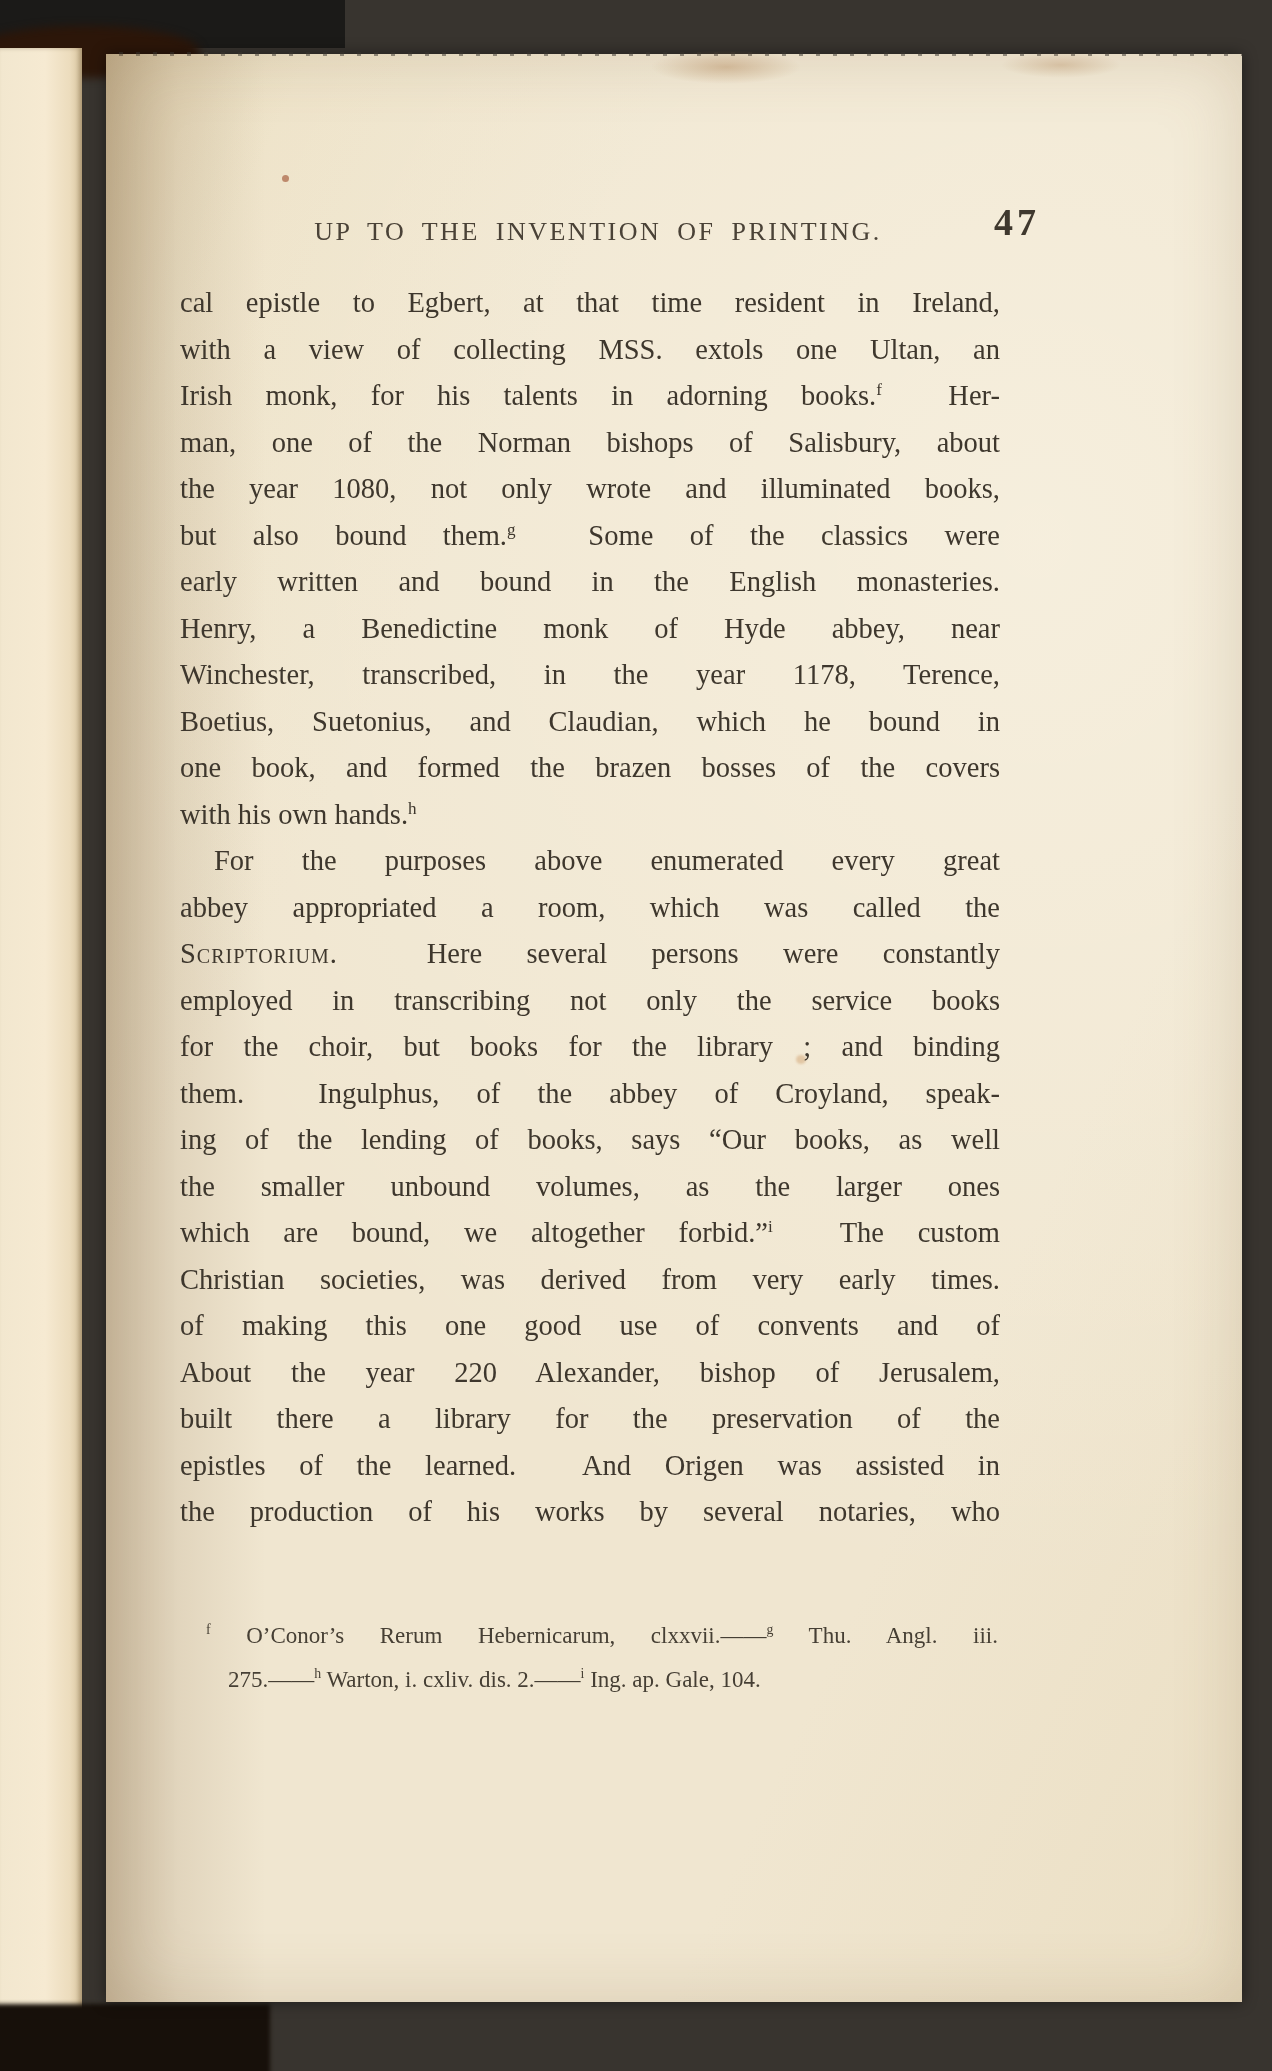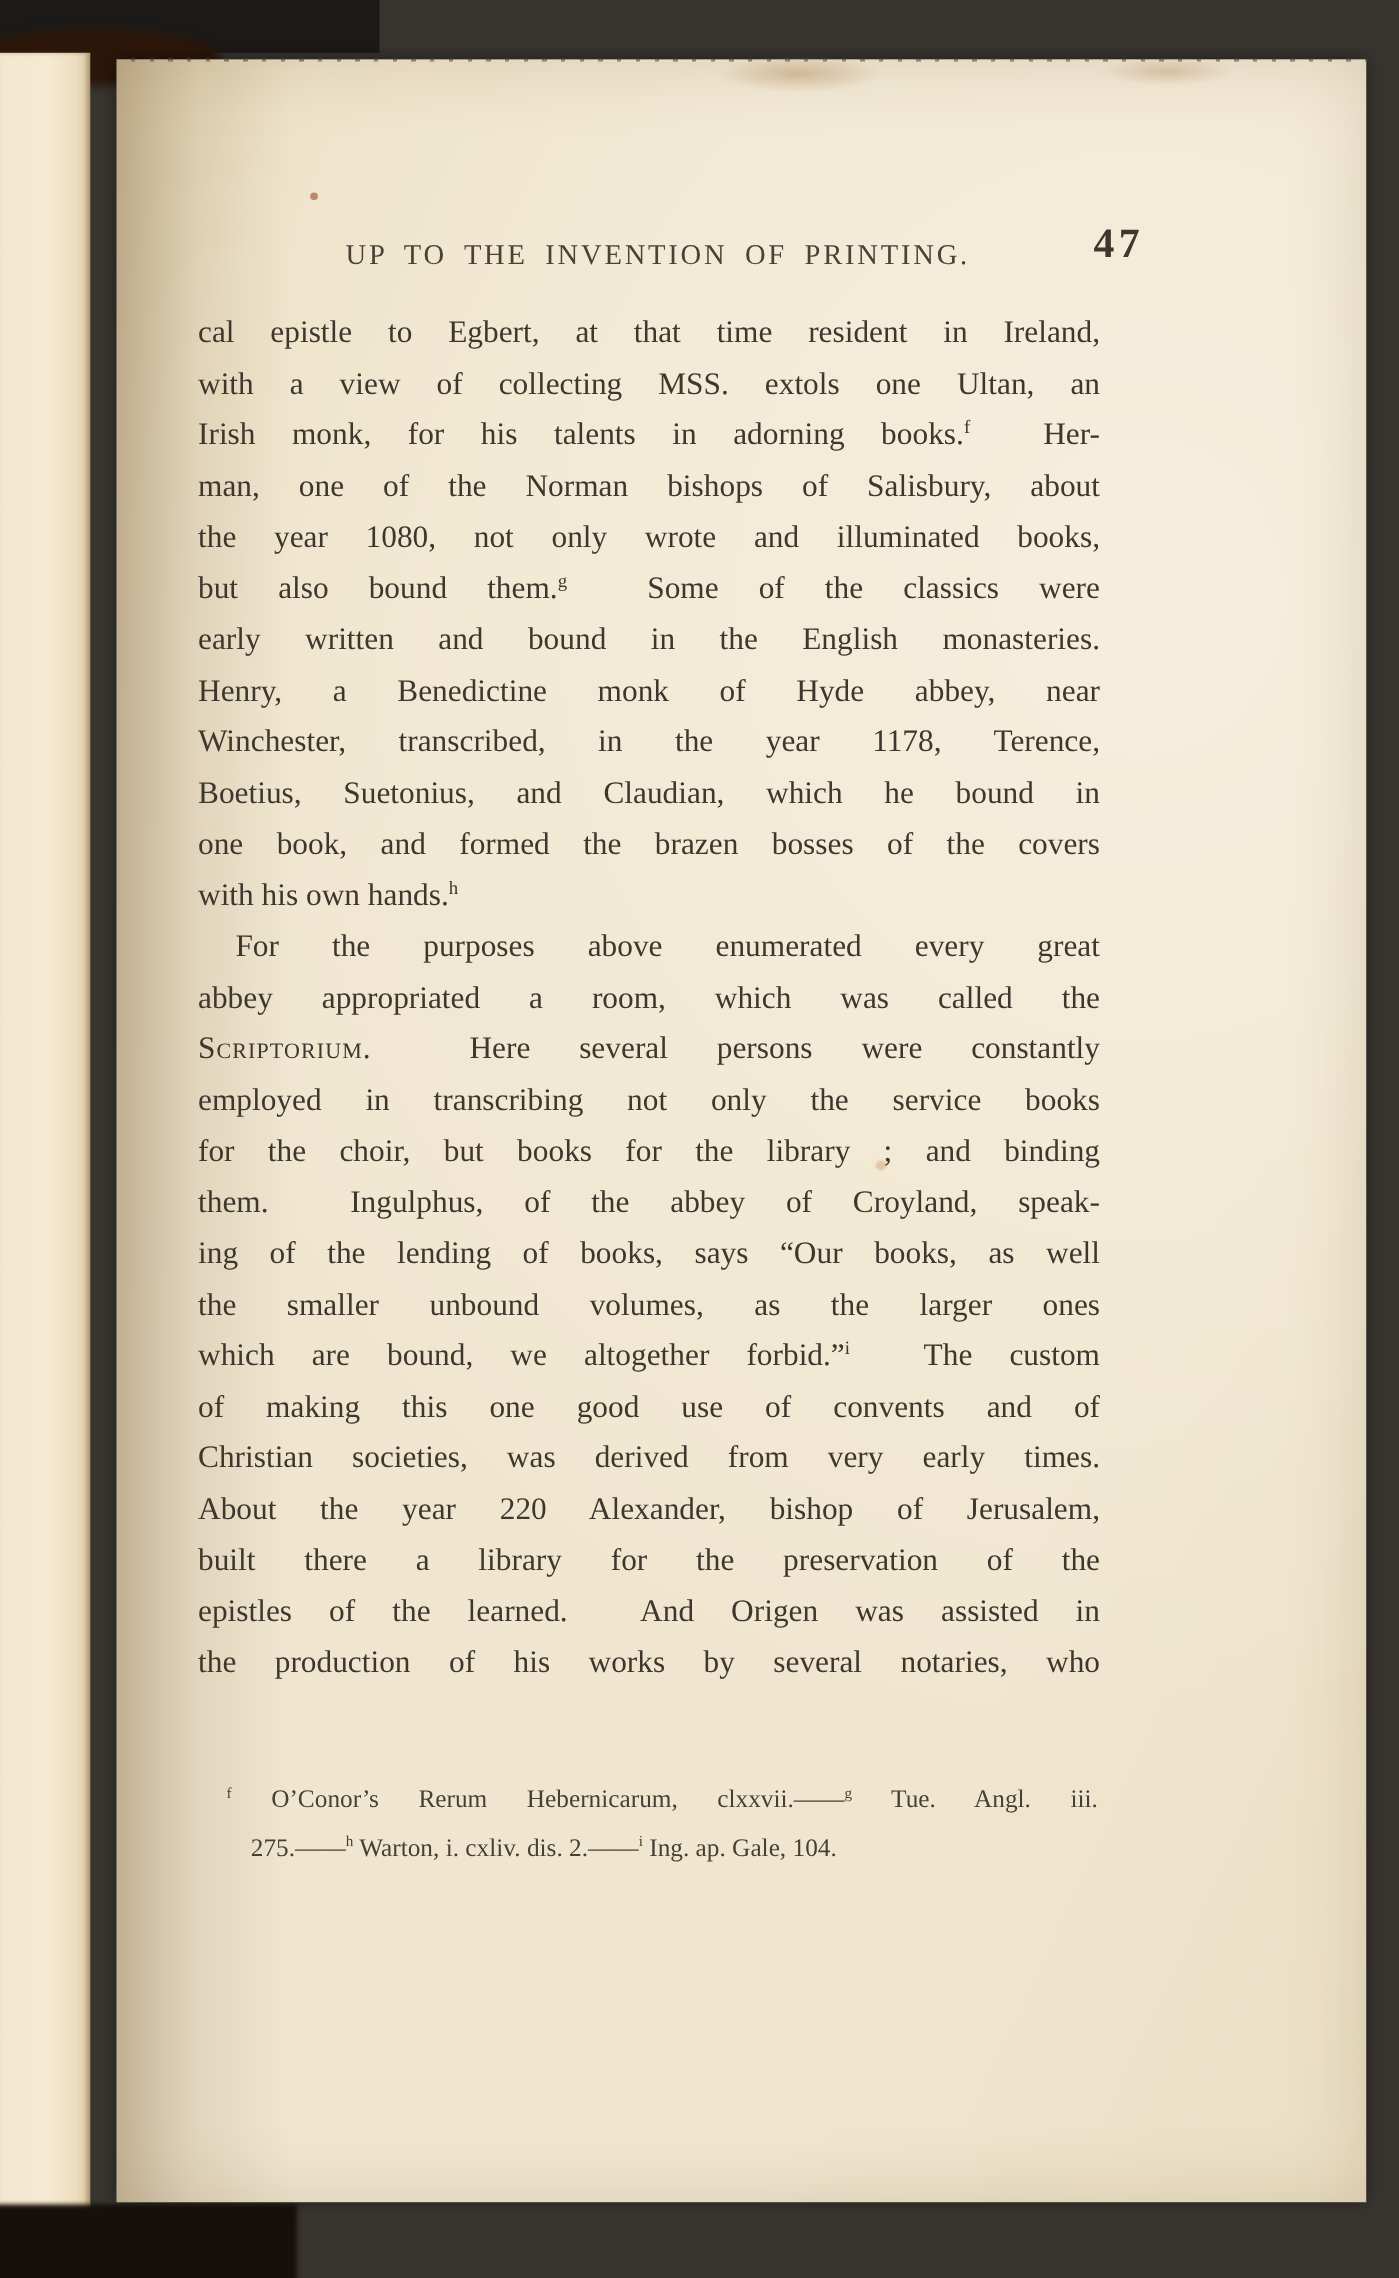--- a/index.html
+++ b/index.html
@@ -83,25 +83,25 @@
         <div class="line no-just"><span>with his own hands.</span><span class="sup">h</span></div>
         <div class="line" style="text-indent: 34px;"><span>For the purposes above enumerated every great</span></div>
         <div class="line"><span>abbey appropriated a room, which was called the</span></div>
         <div class="line"><span class="sc">Scriptorium.</span><span>&nbsp; Here several persons were constantly</span></div>
         <div class="line"><span>employed in transcribing not only the service books</span></div>
         <div class="line"><span>for the choir, but books for the library ; and binding</span></div>
         <div class="line"><span>them.&nbsp; Ingulphus, of the abbey of Croyland, speak-</span></div>
         <div class="line"><span>ing of the lending of books, says “Our books, as well</span></div>
         <div class="line"><span>the smaller unbound volumes, as the larger ones</span></div>
         <div class="line"><span>which are bound, we altogether forbid.”</span><span class="sup">i</span><span>&nbsp; The custom</span></div>
+        <div class="line"><span>Christian societies, was derived from very early times.</span></div>
         <div class="line"><span>of making this one good use of convents and of</span></div>
-        <div class="line"><span>Christian societies, was derived from very early times.</span></div>
         <div class="line"><span>About the year 220 Alexander, bishop of Jerusalem,</span></div>
         <div class="line"><span>built there a library for the preservation of the</span></div>
         <div class="line"><span>epistles of the learned.&nbsp; And Origen was assisted in</span></div>
         <div class="line"><span>the production of his works by several notaries, who</span></div>
       </div>
     <div class="footnotes">
-        <div class="line" style="text-indent: 8px;"><span class="sup">f</span><span> O’Conor’s Rerum Hebernicarum, clxxvii.——</span><span class="sup">g</span><span> Tue. Angl. iii.</span></div>
+        <div class="line" style="text-indent: 8px;"><span class="sup">f</span><span> O’Conor’s Rerum Hebernicarum, clxxvii.——</span><span class="sup">g</span><span> Thu. Angl. iii.</span></div>
         <div class="line no-just" style="text-indent: 30px;"><span>275.——</span><span class="sup">h</span><span> Warton, i. cxliv. dis. 2.——</span><span class="sup">i</span><span> Ing. ap. Gale, 104.</span></div>
       </div>
   </div>
 </div>
 
 </body></html>

